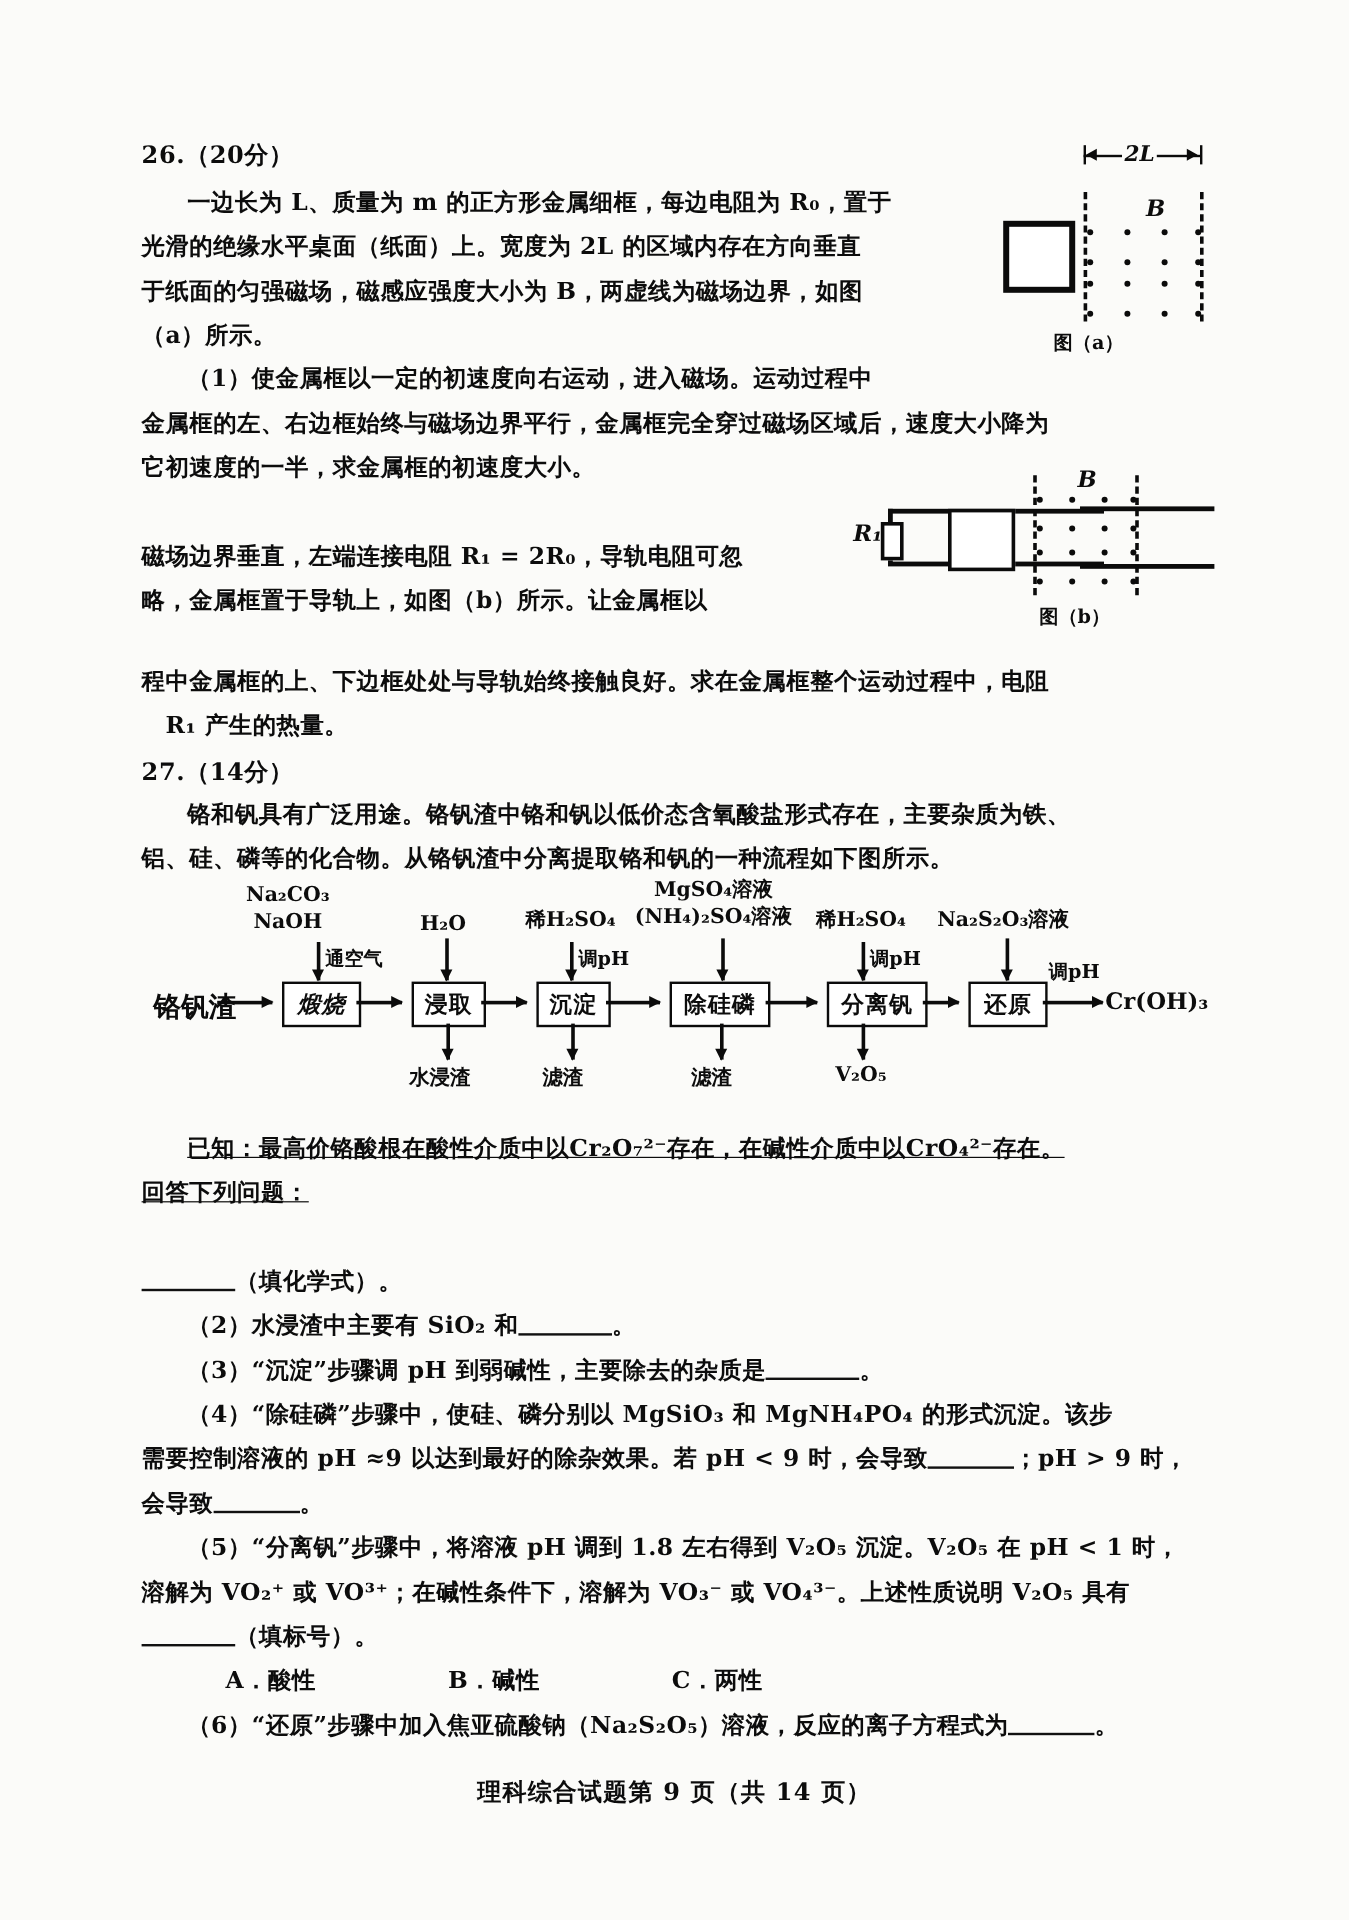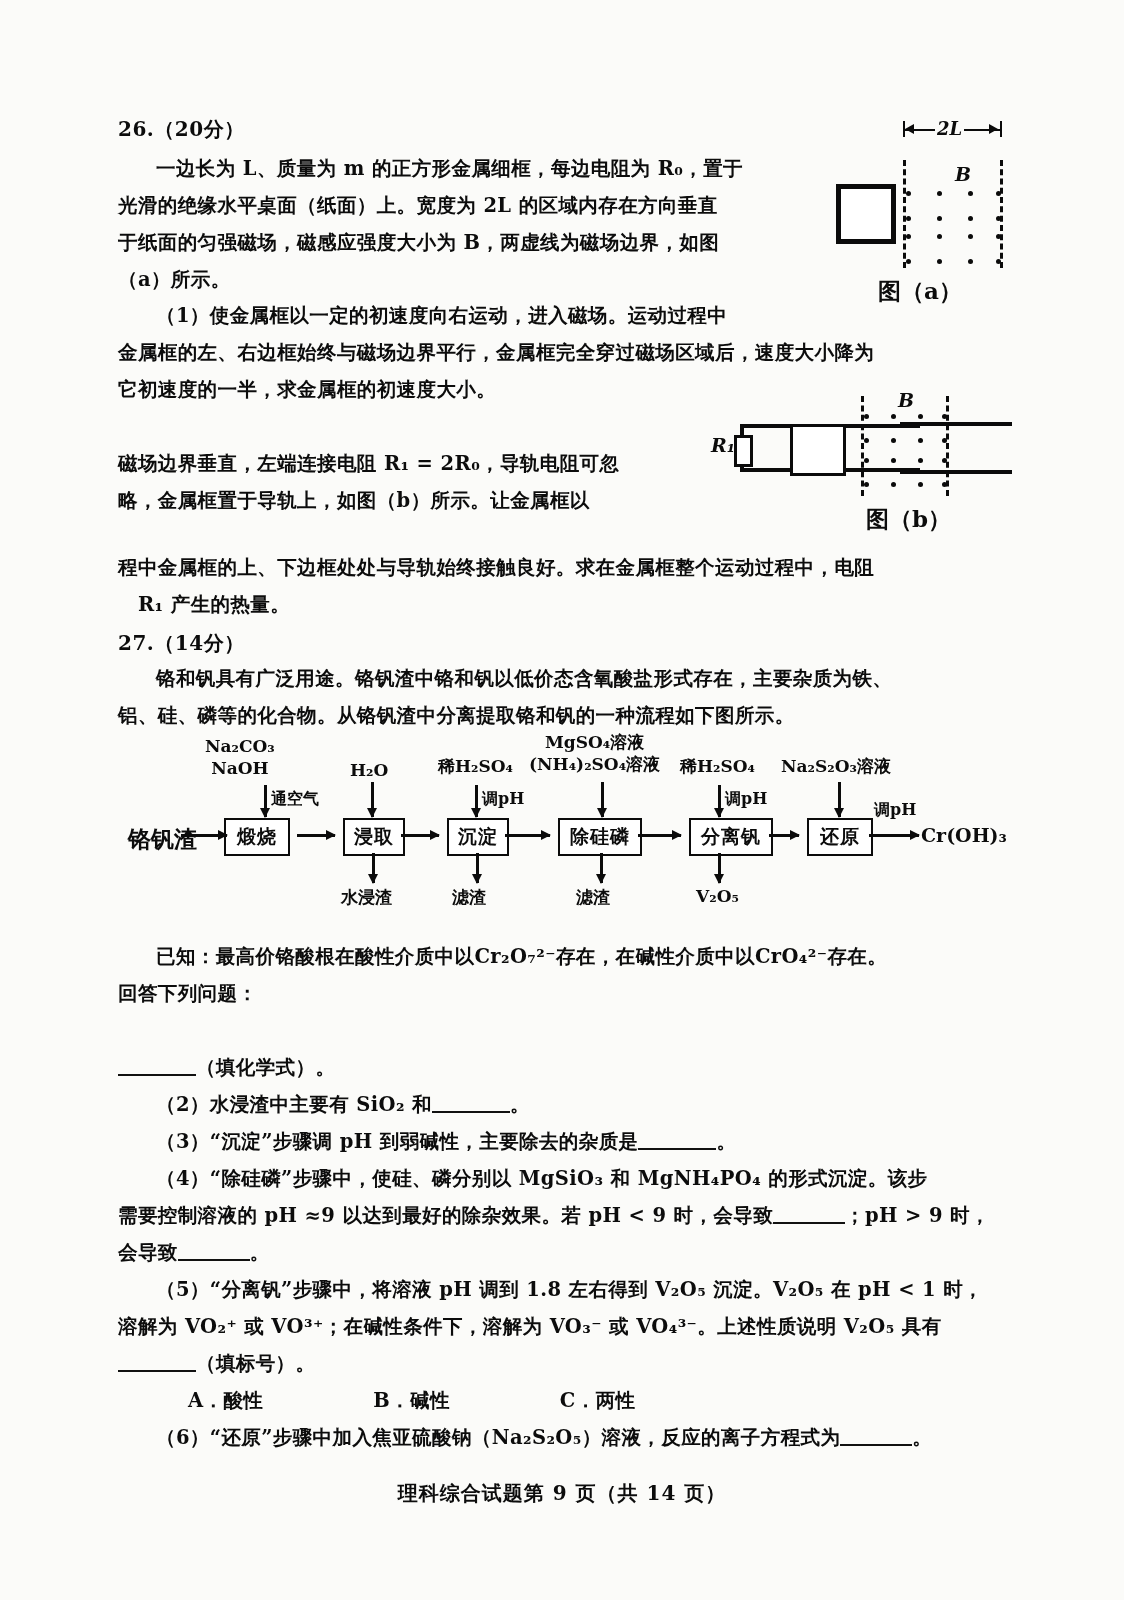--- a/index.html
+++ b/index.html
@@ -27,21 +27,21 @@
     letter-spacing:.4px;
     text-align:justify;
   }
   .ind{display:inline-block;width:38px;}
   .blank{display:inline-block;border-bottom:2px solid #111;vertical-align:-2px;}
   .nb{white-space:nowrap;}
 
   
   .fig{position:absolute;}
   .figcap{
-    position:absolute;font-size:23px;font-weight:bold;white-space:nowrap;
+    position:absolute;font-size:16px;font-weight:bold;white-space:nowrap;
   }
   .frame-sq{
     position:absolute;border:5px solid #0b0b0b;background:#fff;
   }
   .dashline{
     position:absolute;width:0;border-left:3px dashed #0b0b0b;
   }
   .fdot{position:absolute;width:5px;height:5px;border-radius:50%;background:#0b0b0b;}
   .blabel{position:absolute;font-size:19px;font-weight:bold;font-style:italic;}
   .dimline{position:absolute;height:0;border-top:2px solid #0b0b0b;}
@@ -185,21 +185,21 @@
 
   <div class="para" style="left:118px;top:660px;width:900px;">
     <span class="ind"></span><span>铬和钒具有广泛用途。铬钒渣中铬和钒以低价态含氧酸盐形式存在，主要杂质为铁、</span><br>
     <span>铝、硅、磷等的化合物。从铬钒渣中分离提取铬和钒的一种流程如下图所示。</span>
   </div>
 
   <div class="fig">
 
     <div class="flab" style="left:128px;top:824px;font-size:23px;" style2="">铬钒渣</div>
 
-    <div class="fbox" style="left:224px;top:818px;width:62px;height:34px;">煅烧</div>
+    <div class="fbox" style="left:235px;top:818px;width:62px;height:34px;font-style:italic;">煅烧</div>
     <div class="fbox" style="left:343px;top:818px;width:58px;height:34px;">浸取</div>
     <div class="fbox" style="left:447px;top:818px;width:58px;height:34px;">沉淀</div>
     <div class="fbox" style="left:558px;top:818px;width:80px;height:34px;">除硅磷</div>
     <div class="fbox" style="left:689px;top:818px;width:80px;height:34px;">分离钒</div>
     <div class="fbox" style="left:807px;top:818px;width:62px;height:34px;">还原</div>
 
     <div class="harr" style="left:181px;top:834px;width:46px;"></div>
     <div class="harr" style="left:297px;top:834px;width:38px;"></div>
     <div class="harr" style="left:401px;top:834px;width:38px;"></div>
     <div class="harr" style="left:505px;top:834px;width:45px;"></div>
@@ -239,21 +239,21 @@
     <div class="varr" style="left:476px;top:853px;height:30px;"></div>
     <div class="flab" style="left:452px;top:886px;">滤渣</div>
 
     <div class="varr" style="left:600px;top:853px;height:30px;"></div>
     <div class="flab" style="left:576px;top:886px;">滤渣</div>
 
     <div class="varr" style="left:718px;top:853px;height:30px;"></div>
     <div class="flab" style="left:696px;top:886px;">V₂O₅</div>
   </div>
 
-  <div class="para" style="left:118px;top:938px;width:900px;">
+  <div class="para" style="left:118px;top:938px;width:900px;text-decoration:underline;">
     <span class="ind"></span><span>已知：最高价铬酸根在酸性介质中以Cr₂O₇²⁻存在，在碱性介质中以CrO₄²⁻存在。</span><br>
     <span>回答下列问题：</span>
   </div>
 
   <div class="para" style="left:118px;top:1012px;width:900px;">
     <br>
     <span class="blank" style="width:78px;"></span><span>（填化学式）。</span>
   </div>
 
   <div class="para" style="left:118px;top:1086px;width:900px;">

